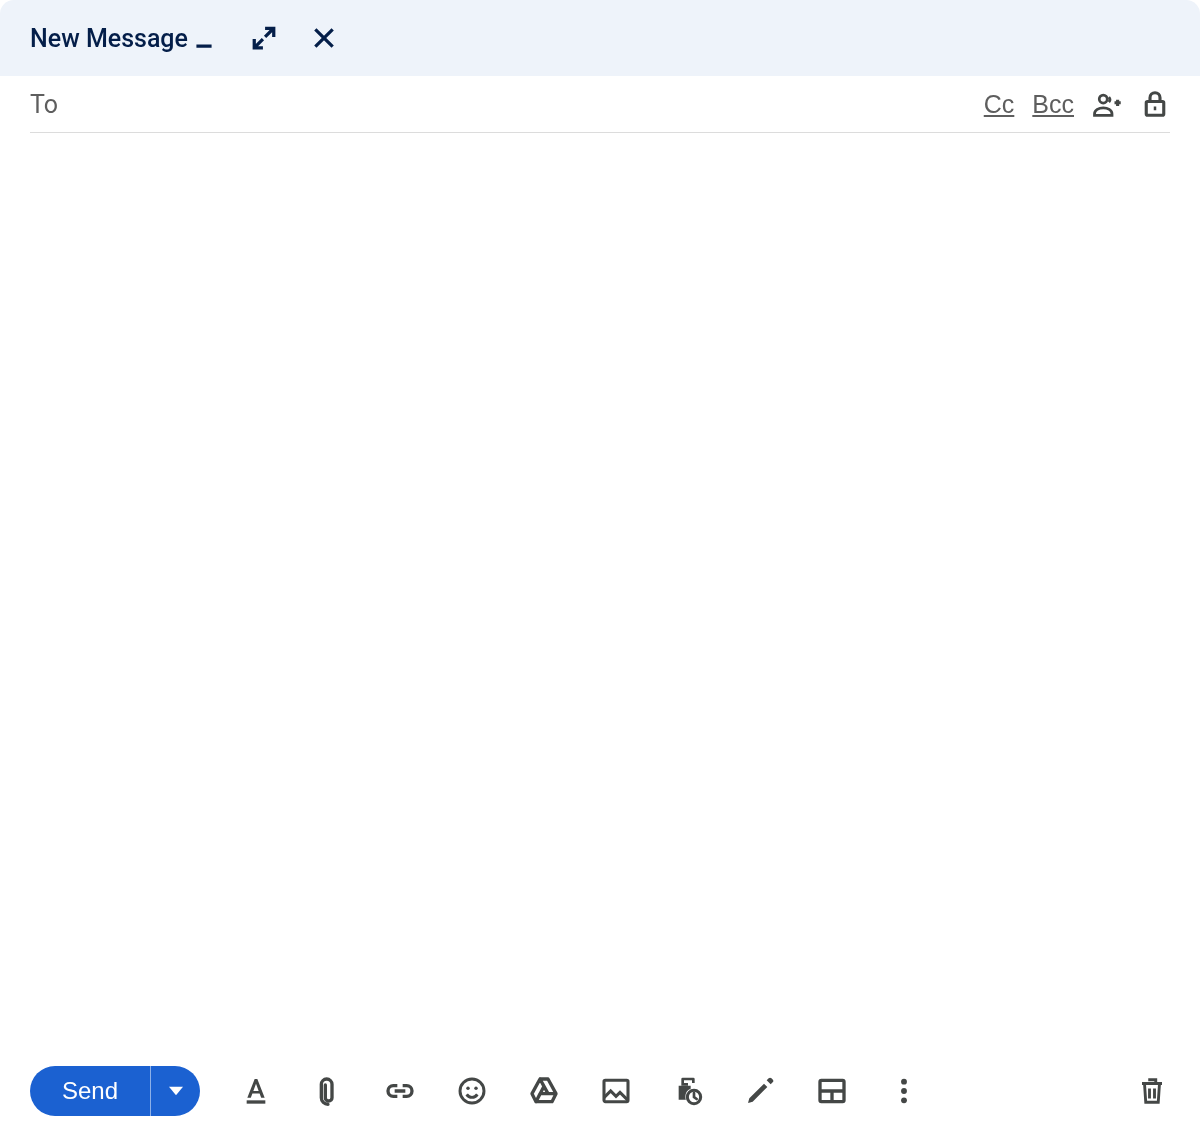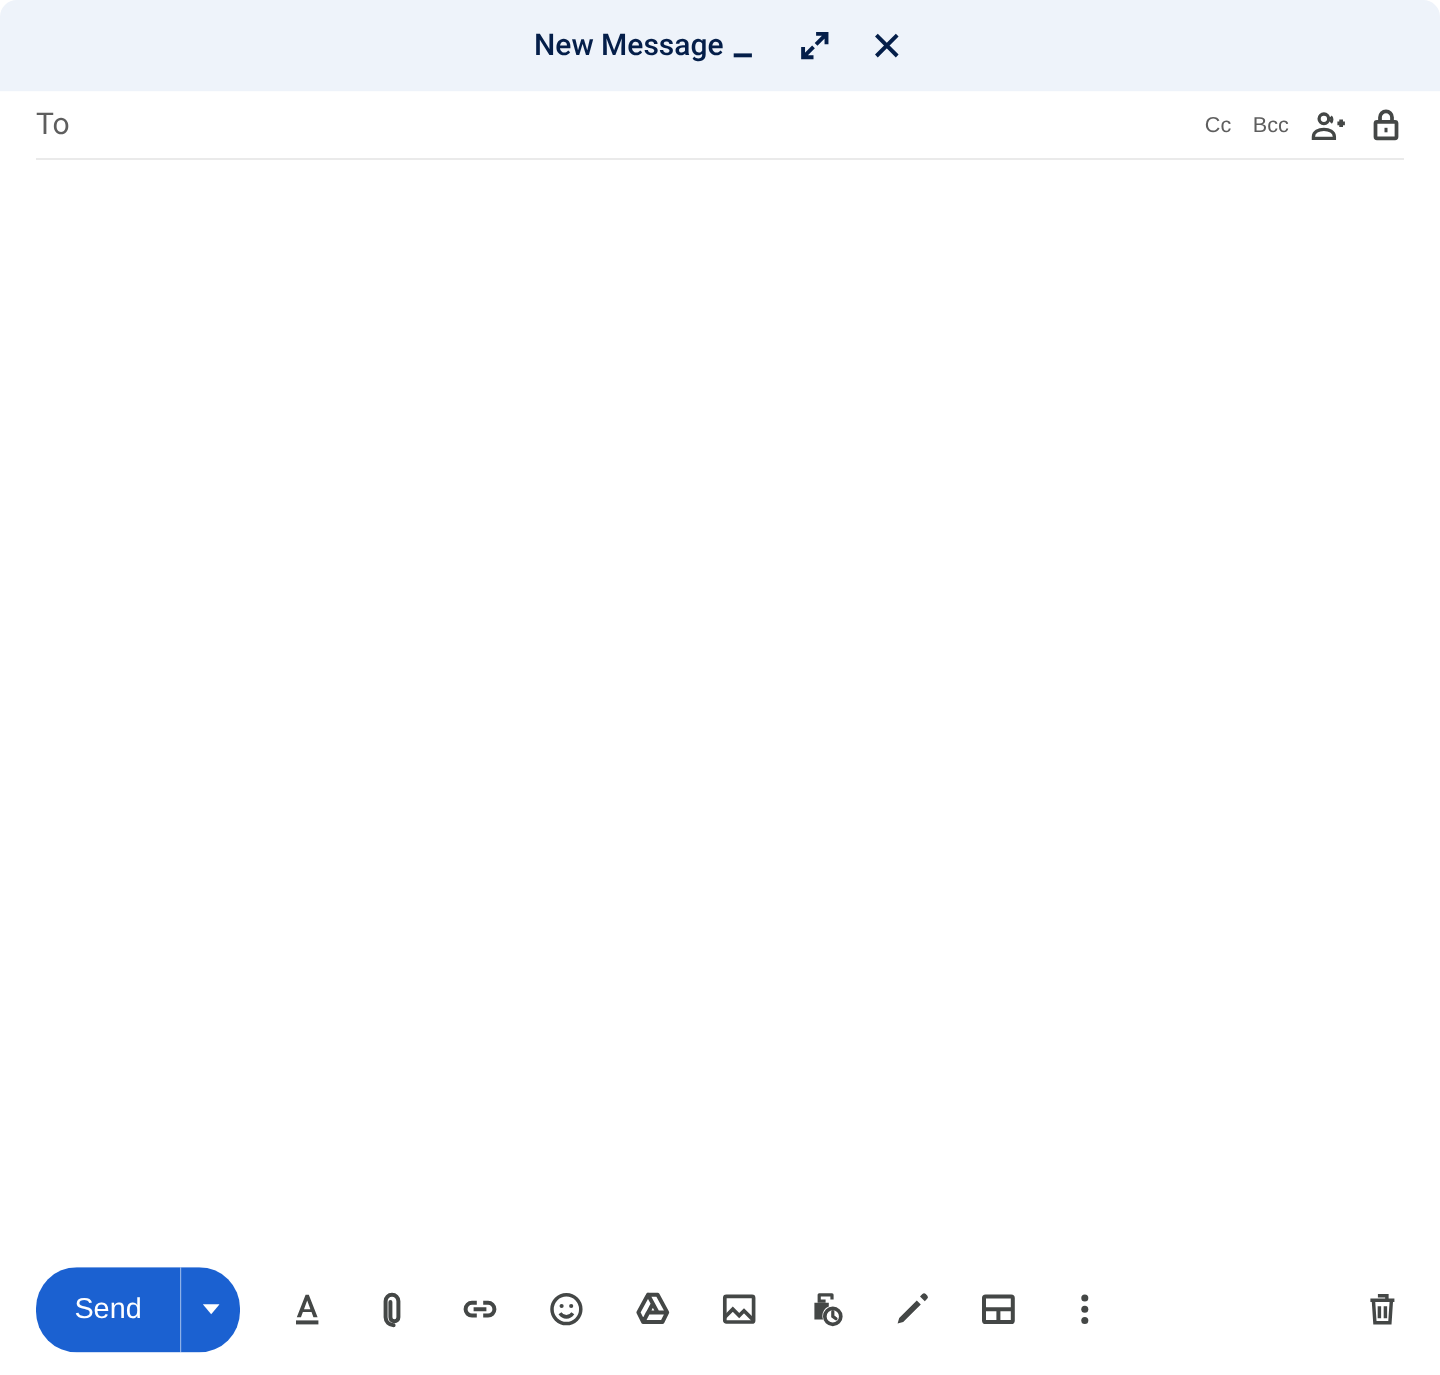--- a/index.html
+++ b/index.html
@@ -17,21 +17,21 @@
       flex-direction: column;
       border-radius: 14px 14px 0 0;
       overflow: hidden;
     }
     .header-bar {
       background: #eef3fa;
       height: 76px;
       display: flex;
       align-items: center;
       padding: 0 30px;
-      justify-content: center;
+      justify-content: flex-start;
     }
     .header-title {
       font-size: 25px;
       font-weight: 500;
       color: #041e49;
     }
     .header-actions {
       display: flex;
       align-items: center;
       gap: 28px;
@@ -73,25 +73,26 @@
     }
     .field-input::placeholder {
       color: #5e5e5e;
     }
     .to-actions {
       display: flex;
       align-items: center;
       gap: 18px;
     }
     .cc-bcc {
-      font-size: 18px;
+      font-size: 25px;
       color: #5e5e5e;
       cursor: pointer;
       background: none;
       border: none;
+      text-decoration: underline;
     }
     .icon-btn {
       background: none;
       border: none;
       cursor: pointer;
       display: flex;
       align-items: center;
       justify-content: center;
       color: #444746;
     }
@@ -113,21 +114,21 @@
 
     .bottom-toolbar {
       height: 110px;
       display: flex;
       align-items: center;
       padding: 0 30px;
       gap: 0;
     }
     .send-group {
       display: flex;
-      height: 71px;
+      height: 50px;
       border-radius: 34px;
       overflow: hidden;
       margin-right: 38px;
     }
     .send-btn {
       background: #1b61d1;
       color: #fff;
       border: none;
       font-size: 24px;
       font-weight: 500;

